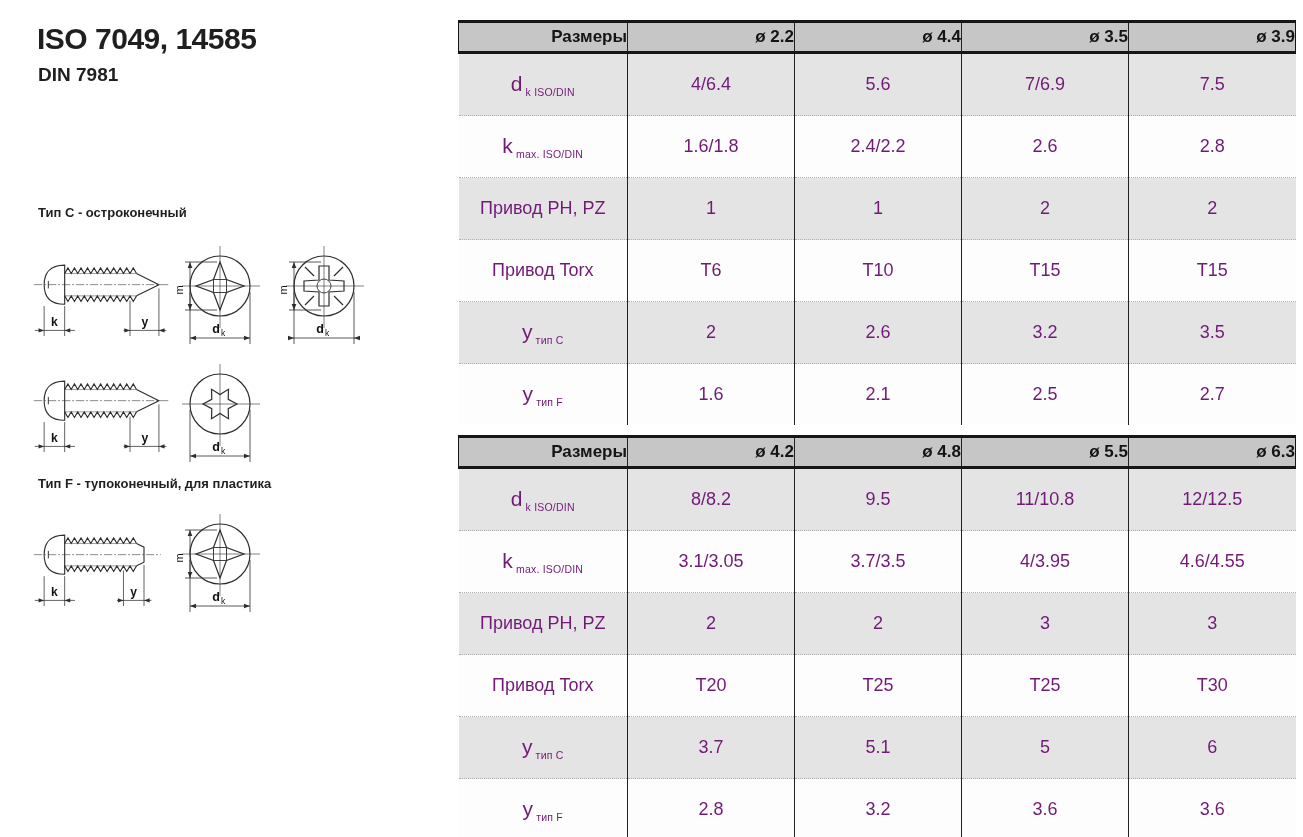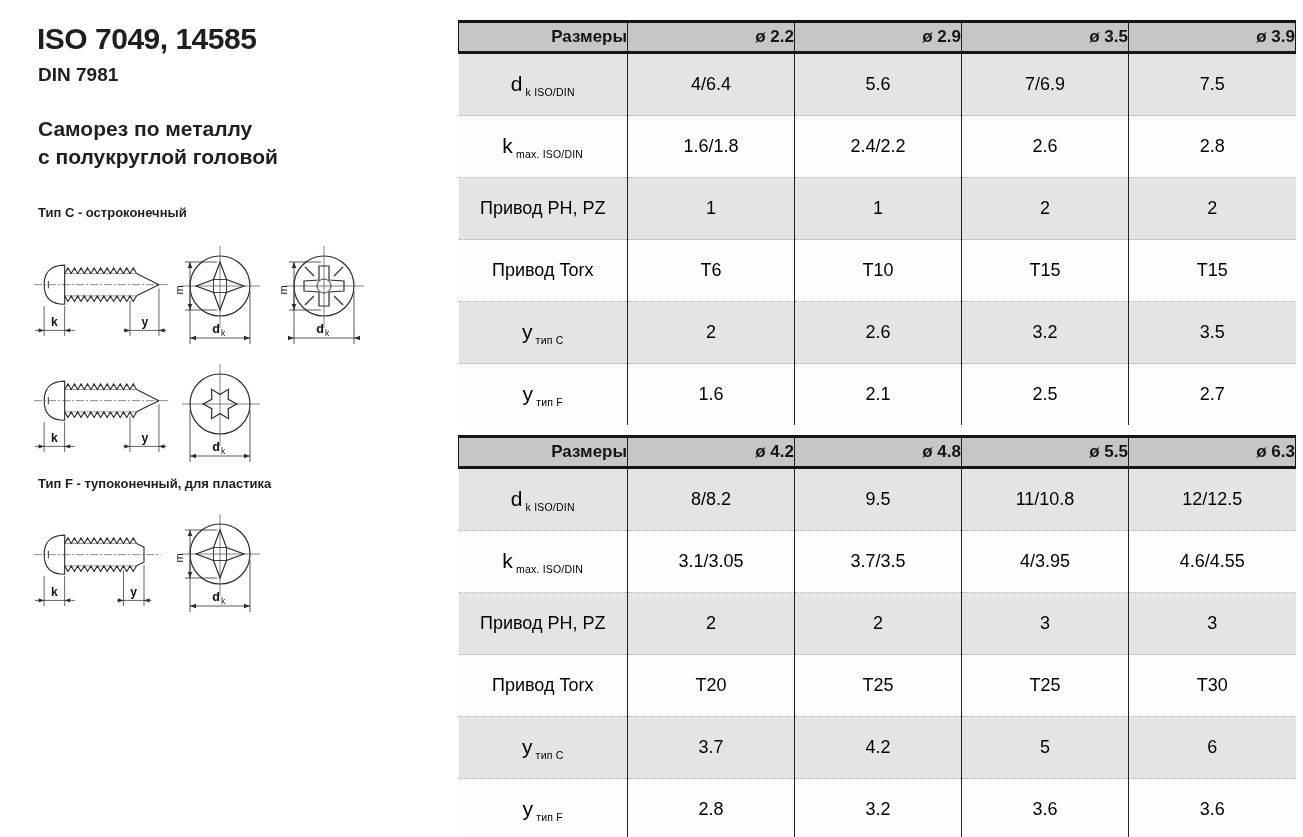--- a/index.html
+++ b/index.html
@@ -22,39 +22,35 @@
   table.spec { position:absolute; left:458px; width:838px; border-collapse:collapse; table-layout:fixed;
                border-top:3px solid #161616; }
   #spec-table-0 { top:20px; }
   #spec-table-1 { top:435px; }
   table.spec col.c-lbl { width:169px; }
   table.spec thead th { height:28px; background:#c6c6c6; font-size:17px; font-weight:bold; text-align:right;
                         border-bottom:3px solid #161616; padding:0; color:#141414; }
   table.spec thead th:first-child { border-left:1.5px solid #161616; }
   table.spec thead th:last-child  { border-right:1.5px solid #161616; }
   table.spec th + th, table.spec td + td { border-left:1.5px solid #222222; }
-  table.spec tbody td { height:61px; text-align:center; vertical-align:middle; font-size:18px; color:#000000;
+  table.spec tbody td { height:61px; text-align:center; vertical-align:middle; font-size:18px; color:#701a75;
                         padding:0; background:#fdfdfd; }
   table.spec tbody tr.shaded td { background:#e4e4e4; }
   table.spec tbody tr + tr td { border-top:1px dotted #aeaeae; }
   td.lbl { font-size:16.5px; }
   td.lbl .lbl-big { font-size:21px; }
   td.lbl sub { font-size:10.5px; letter-spacing:0.2px; }
 </style>
 </head>
 <body>
 
 <div class="page">
 
   <div class="std-title">ISO 7049, 14585</div>
   <div class="din-title">DIN 7981</div>
-  <div class="prod-name">
-    <span>Саморез по металлу</span><br>
-    <span>с полукруглой головой</span>
-  </div>
   <div class="type-head type-c-head">Тип C - остроконечный</div>
   <div class="type-head type-f-head">Тип F - тупоконечный, для пластика</div>
 
   <div class="drw" style="left:32px; top:246px;">
     <svg width="140" height="96" viewBox="-8 0 150 102" fill="none" stroke="#2e2e2e" stroke-width="1.2">
       <line x1="-6" y1="41" x2="140" y2="41" stroke-width="0.6" stroke-dasharray="9 2 2 2"></line>
       <path d="M27 20 C 10 20 5 30 5 41 C 5 52 10 62 27 62 Z"></path>
       <line x1="9.5" y1="37" x2="9.5" y2="45" stroke-width="1"></line>
       <path d="M27 29 l3.5 -6 l3.5 6 l3.5 -6 l3.5 6 l3.5 -6 l3.5 6 l3.5 -6 l3.5 6 l3.5 -6 l3.5 6 l3.5 -6 l3.5 6 l3.5 -6 l3.5 6 l3.5 -6 l3.5 6 l3.5 -6 l3.5 6 l3.5 -6 l3.5 6 l3.5 -6 l3.5 6"></path>
       <path d="M27 53 l3.5 6 l3.5 -6 l3.5 6 l3.5 -6 l3.5 6 l3.5 -6 l3.5 6 l3.5 -6 l3.5 6 l3.5 -6 l3.5 6 l3.5 -6 l3.5 6 l3.5 -6 l3.5 6 l3.5 -6 l3.5 6 l3.5 -6 l3.5 6 l3.5 -6 l3.5 6 l3.5 -6"></path>
@@ -249,21 +245,21 @@
         <col class="c-lbl">
         <col>
         <col>
         <col>
         <col>
       </colgroup>
   <thead>
         <tr>
           <th>Размеры</th>
           <th>ø 2.2</th>
-          <th>ø 2.9</th>
+          <th>ø 4.4</th>
           <th>ø 3.5</th>
           <th>ø 3.9</th>
         </tr>
       </thead>
       <tbody>
         <tr class="shaded">
           <td class="lbl"><span class="lbl-big">d</span><sub> k ISO/DIN</sub></td>
           <td>4/6.4</td>
           <td>5.6</td>
           <td>7/6.9</td>
@@ -349,21 +345,21 @@
         <tr>
           <td class="lbl">Привод Torx</td>
           <td>T20</td>
           <td>T25</td>
           <td>T25</td>
           <td>T30</td>
         </tr>
         <tr class="shaded">
           <td class="lbl"><span class="lbl-big">у</span><sub> тип C</sub></td>
           <td>3.7</td>
-          <td>4.2</td>
+          <td>5.1</td>
           <td>5</td>
           <td>6</td>
         </tr>
         <tr>
           <td class="lbl"><span class="lbl-big">у</span><sub> тип F</sub></td>
           <td>2.8</td>
           <td>3.2</td>
           <td>3.6</td>
           <td>3.6</td>
         </tr>

